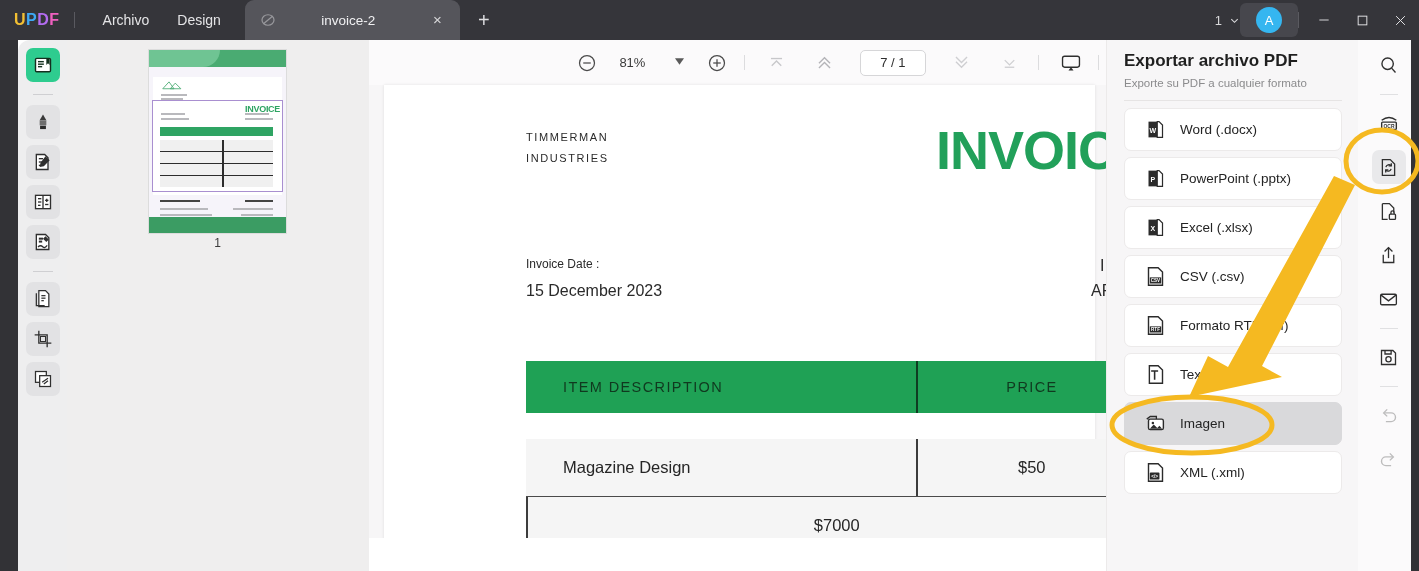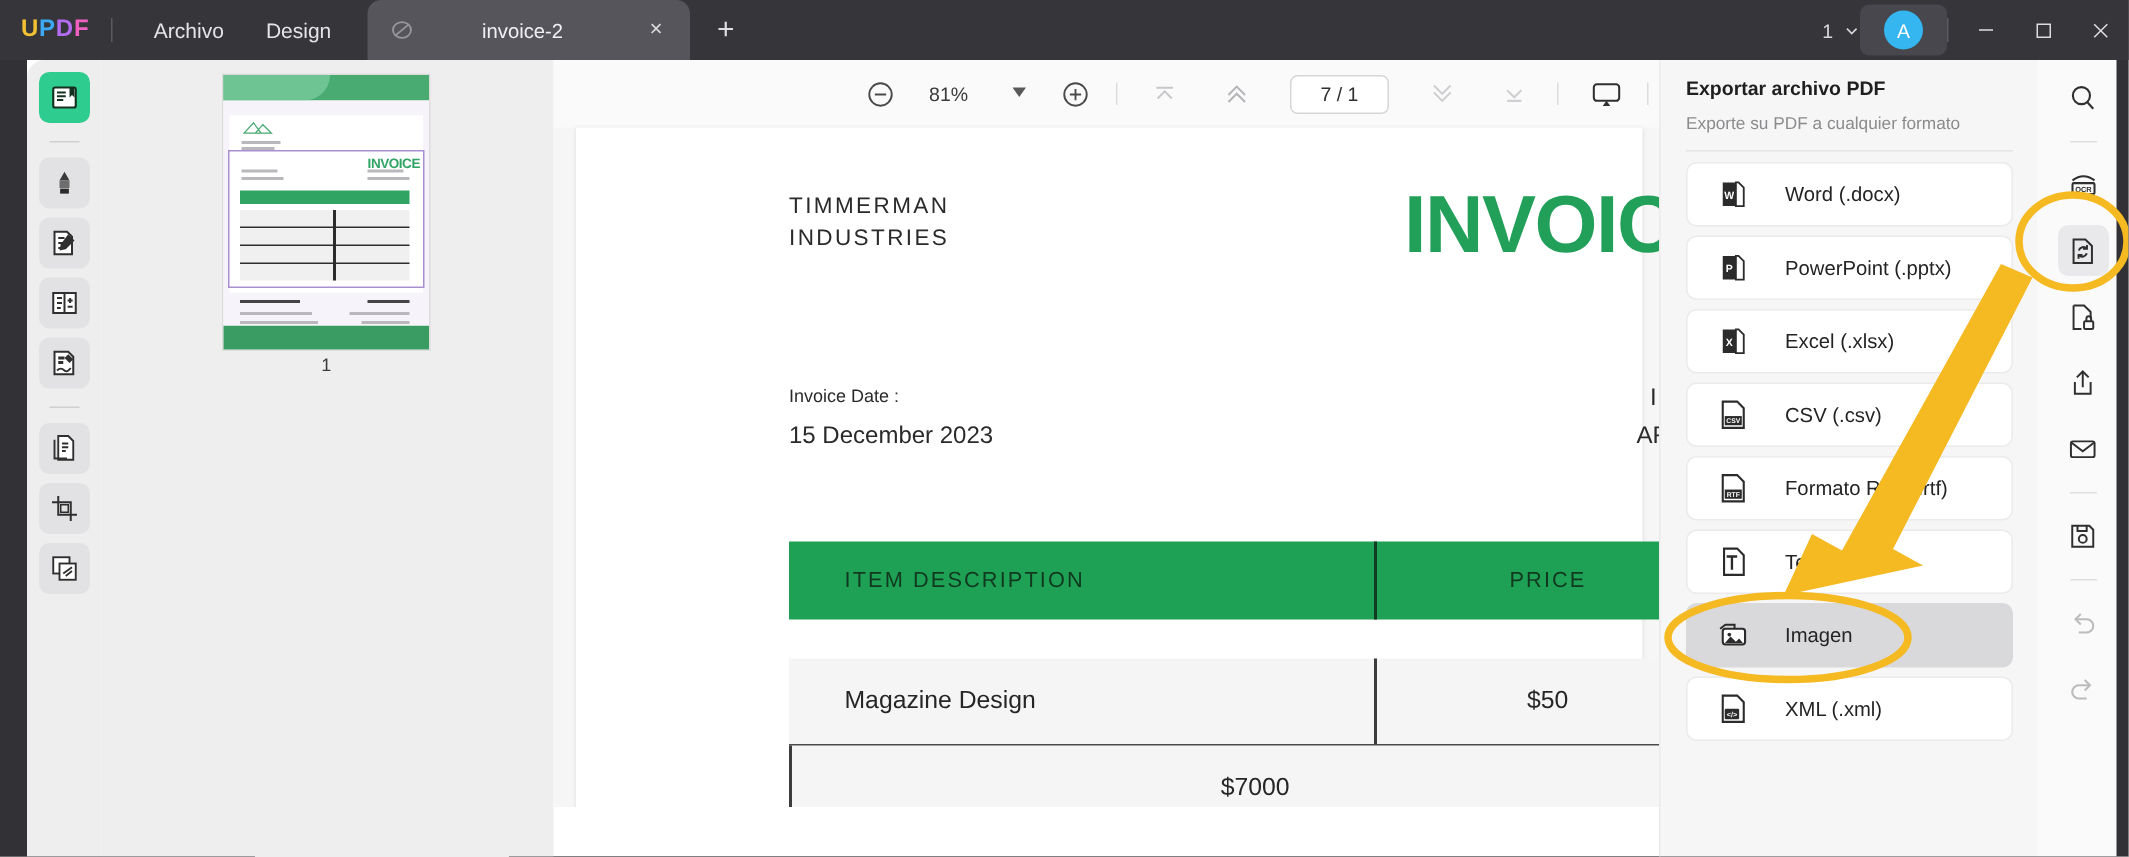--- a/index.html
+++ b/index.html
@@ -132,21 +132,21 @@
   .pagebox {
     border: 1px solid #d6d6d8; border-radius: 5px; height: 26px; min-width: 66px;
     display:flex; align-items:center; justify-content:center; font-size: 13px;
     color:#2e2e2e; background:#fff; cursor: text;
   }
   .page {
     position: absolute; left: 15px; top: 45px; width: 711px; height: 700px;
     background: #ffffff; box-shadow: 0 0 3px rgba(0,0,0,.10);
   }
   .inv-company {
-    position: absolute; left: 142px; top: 42px; font-size: 15px;
+    position: absolute; left: 142px; top: 42px; font-size: 11px;
     letter-spacing: 1.6px; color: #2a2a2a; line-height: 21px;
   }
   .inv-title {
     position: absolute; left: 552px; top: 34px; font-size: 54px;
     font-weight: bold; color: #22a05a; letter-spacing: -1px; white-space: nowrap;
   }
   .inv-date-label { position: absolute; left: 142px; top: 172px; font-size: 12px; color: #2a2a2a; }
   .inv-date-value { position: absolute; left: 142px; top: 197px; font-size: 16px; color: #2a2a2a; }
   .inv-right1 { position: absolute; left: 716px; top: 172px; font-size: 16px; color:#2a2a2a; white-space:nowrap; }
   .inv-right2 { position: absolute; left: 707px; top: 197px; font-size: 16px; color:#2a2a2a; white-space:nowrap; }
@@ -168,28 +168,28 @@
   .trow .d2 { width: 1.5px; background: #3c3c3c; }
   .trow .d3 { flex:1; display:flex; align-items:center; justify-content:center;
     font-size: 16.5px; color: #262626; }
   .rowline { position: absolute; left: 142px; width: 620px; height: 1.5px; background: #4a4a4a; }
 
   
   .exportpanel {
     position: absolute; left: 1106px; top: 0; width: 252px; height: 531px;
     background: #f7f6f7; border-left: 1px solid #eceaea;
   }
-  .ep-title { position: absolute; left: 17px; top: 11px; font-size: 13px; font-weight: bold; color: #1f1f1f; }
+  .ep-title { position: absolute; left: 17px; top: 11px; font-size: 17px; font-weight: bold; color: #1f1f1f; }
   .ep-sub { position: absolute; left: 17px; top: 37px; font-size: 11.5px; color: #8b8b8d; }
   .ep-rule { position: absolute; left: 17px; top: 60px; width: 218px; height: 1px; background: #e6e4e4; }
   .ep-list { position: absolute; left: 17px; top: 68px; width: 218px; }
   .ep-item {
     height: 43px; margin-bottom: 6px; border: 1px solid #eceaea; border-radius: 7px;
     background: #ffffff; display: flex; align-items: center; padding-left: 20px;
-    cursor: pointer; gap: 24px;
+    cursor: pointer; gap: 14px;
   }
   .ep-item.sel { background: #d9d9db; border-color: #d9d9db; }
   .ep-label { font-size: 13.5px; color: #242424; }
   .ep-ico { width: 21px; height: 21px; display:flex; align-items:center; justify-content:center; flex:none; }
 
   
   .rightrail {
     position: absolute; left: 1358px; top: 0; width: 61px; height: 531px;
     background: #fbfafb; display: flex; flex-direction: column;
     align-items: center; padding-top: 8px;

